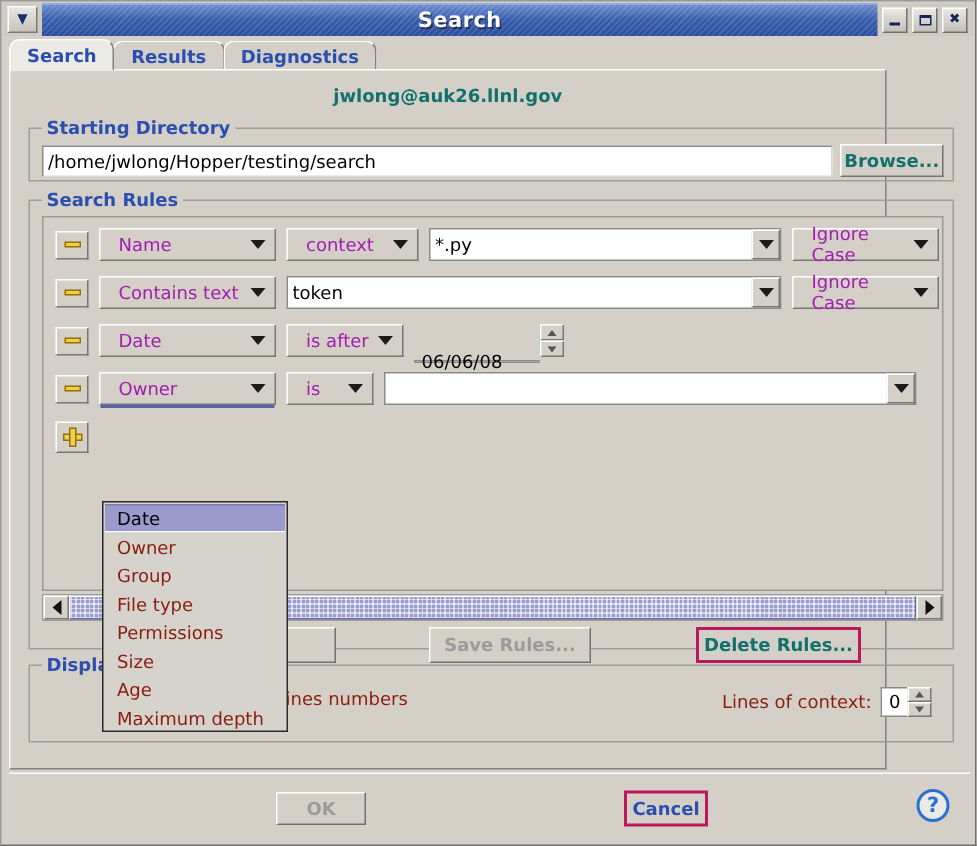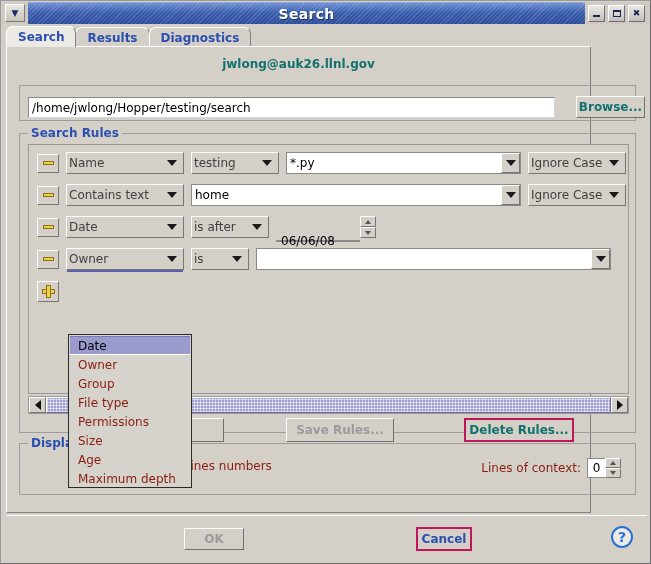--- a/index.html
+++ b/index.html
@@ -129,21 +129,21 @@
     border: 1px solid #8a8a8a;
     border-right-color: #d8d8d8; border-bottom-color: #d8d8d8;
     font-family: "DejaVu Sans", "Liberation Sans", sans-serif;
     font-size: 12px; color: #000000;
     padding: 0 3px;
     display: flex; align-items: center;
     overflow: hidden; white-space: nowrap;
   }
   #dir-field { position: absolute; left: 8px; top: 11px; width: 527px; height: 21px; }
   #browse-btn {
-    position: absolute; left: 540px; top: 10px; width: 69px; height: 22px; margin-left: 16px;
+    position: absolute; left: 540px; top: 10px; width: 69px; height: 22px;
   }
   .btn {
     background: #d4d0c8;
     border: 1px solid #ffffff;
     border-right-color: #707070; border-bottom-color: #707070;
     display: flex; align-items: center; justify-content: center;
     color: #12706e; font-weight: bold; font-size: 12px;
   }
   .btn.disabled { color: #9b9b9b; }
   .btn.bluetxt { color: #2a4fb0; }
@@ -178,22 +178,22 @@
   }
   .plus-glyph::before { left: 0; top: 4px; width: 11px; height: 3px; }
   .plus-glyph::after  { top: 0; left: 4px; width: 3px; height: 11px; }
 
   .combo {
     height: 22px;
     background: #d4d0c8;
     border: 1px solid #ffffff;
     border-right-color: #767676; border-bottom-color: #767676;
     display: flex; align-items: center;
-    padding-left: 2px; padding-right: 2px;
-    color: #404040; font-size: 12px;
+    padding-left: 12px; padding-right: 2px;
+    color: #a21caf; font-size: 12px;
     position: relative;
   }
   .combo .arrow { margin-left: auto; margin-right: 4px; }
   .arrow {
     width: 0; height: 0;
     border-left: 5px solid transparent;
     border-right: 5px solid transparent;
     border-top: 6px solid #1a1a1a;
   }
   .editcombo {
@@ -364,39 +364,40 @@
     <div class="tab">
       <span>Diagnostics</span>
     </div>
   </div>
 
   <div class="tabpanel">
 
     <div class="hostline">jwlong@auk26.llnl.gov</div>
 
     <div class="group" id="grp-starting">
+      <span class="legend">Starting Directory</span>
       <div class="textfield" id="dir-field">/home/jwlong/Hopper/testing/search</div>
       <div class="btn" id="browse-btn">Browse...</div>
     </div>
 
     <div class="group" id="grp-rules">
       <span class="legend">Search Rules</span>
 
       <div class="rules-viewport">
 
         <div class="rule-row" style="top:6px;">
           <div class="iconbtn">
             <span class="minus-glyph"></span>
           </div>
           <div class="combo" style="width:118px;">
             <span>Name</span>
             <span class="arrow"></span>
           </div>
           <div class="combo" style="width:88px;">
-            <span>testing</span>
+            <span>context</span>
             <span class="arrow"></span>
           </div>
           <div class="editcombo" style="width:235px;">
             <span>*.py</span>
             <span class="drop">
               <span class="arrow"></span>
             </span>
           </div>
           <div class="combo" style="width:98px;">
             <span>Ignore Case</span>
@@ -406,21 +407,21 @@
 
         <div class="rule-row" style="top:38px;">
           <div class="iconbtn">
             <span class="minus-glyph"></span>
           </div>
           <div class="combo" style="width:118px;text-align:right;">
             <span>Contains text</span>
             <span class="arrow"></span>
           </div>
           <div class="editcombo" style="width:330px;">
-            <span>home</span>
+            <span>token</span>
             <span class="drop">
               <span class="arrow"></span>
             </span>
           </div>
           <div class="combo" style="width:98px;">
             <span>Ignore Case</span>
             <span class="arrow"></span>
           </div>
         </div>
 

